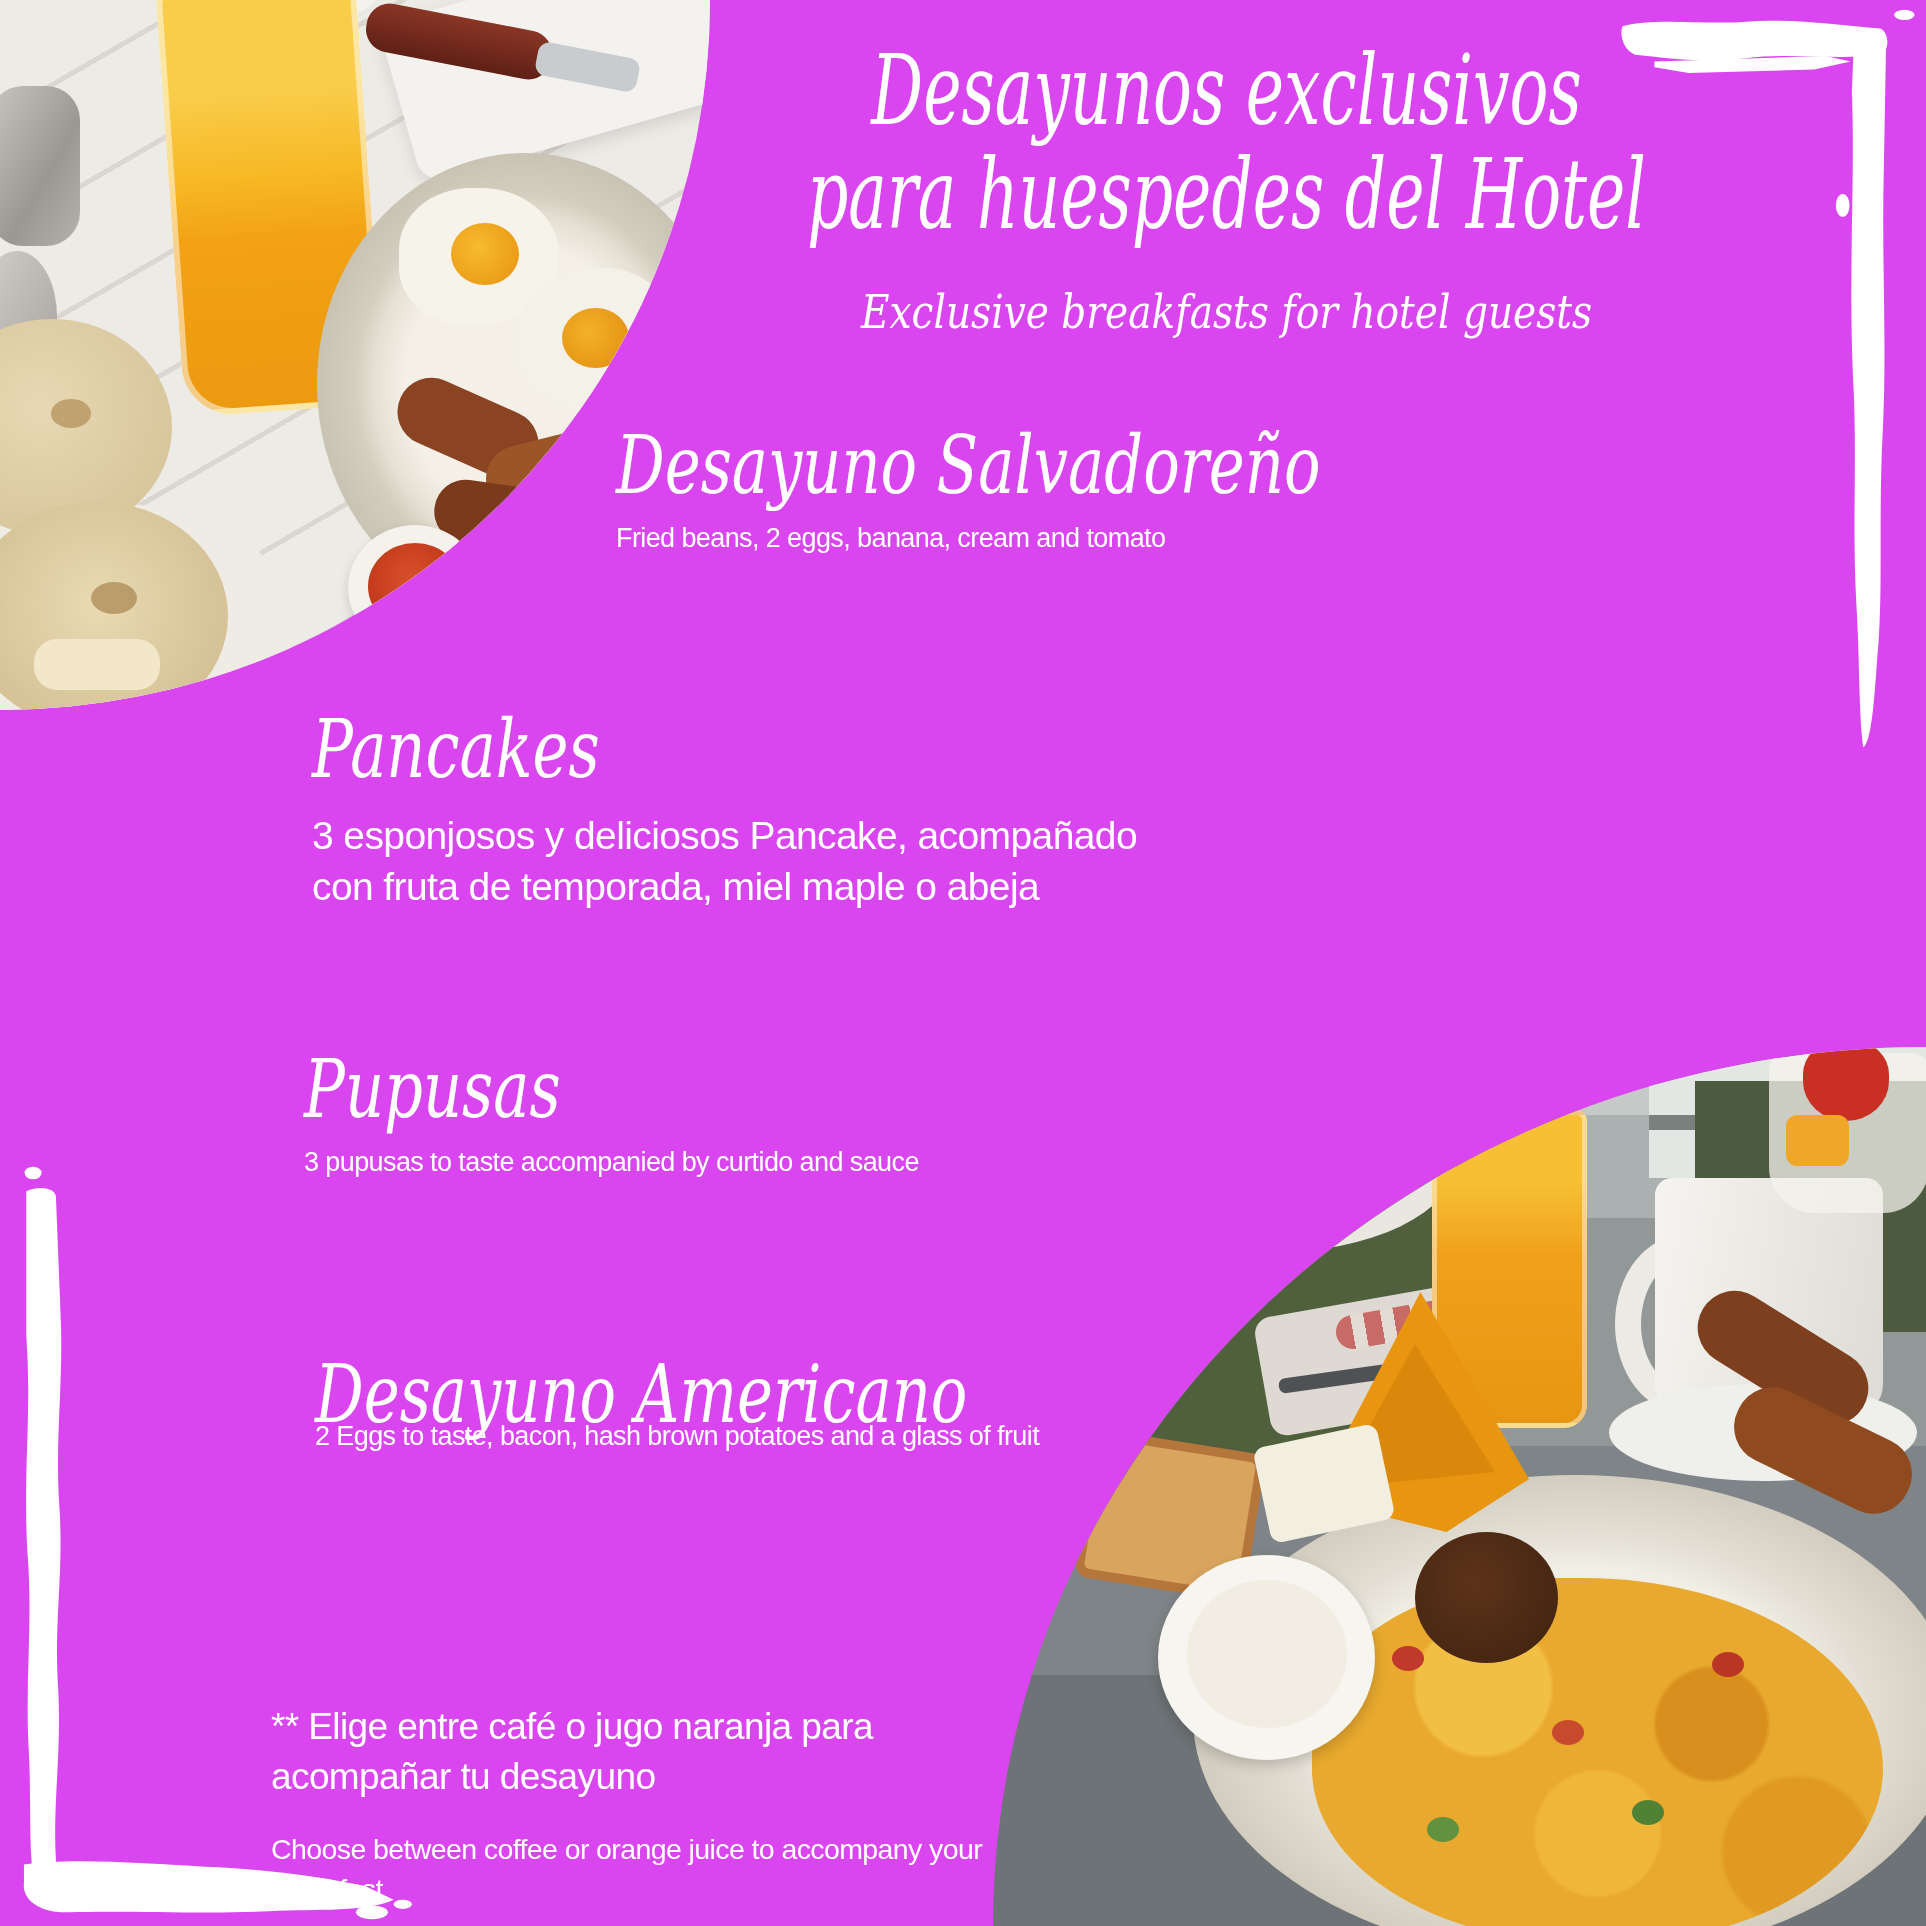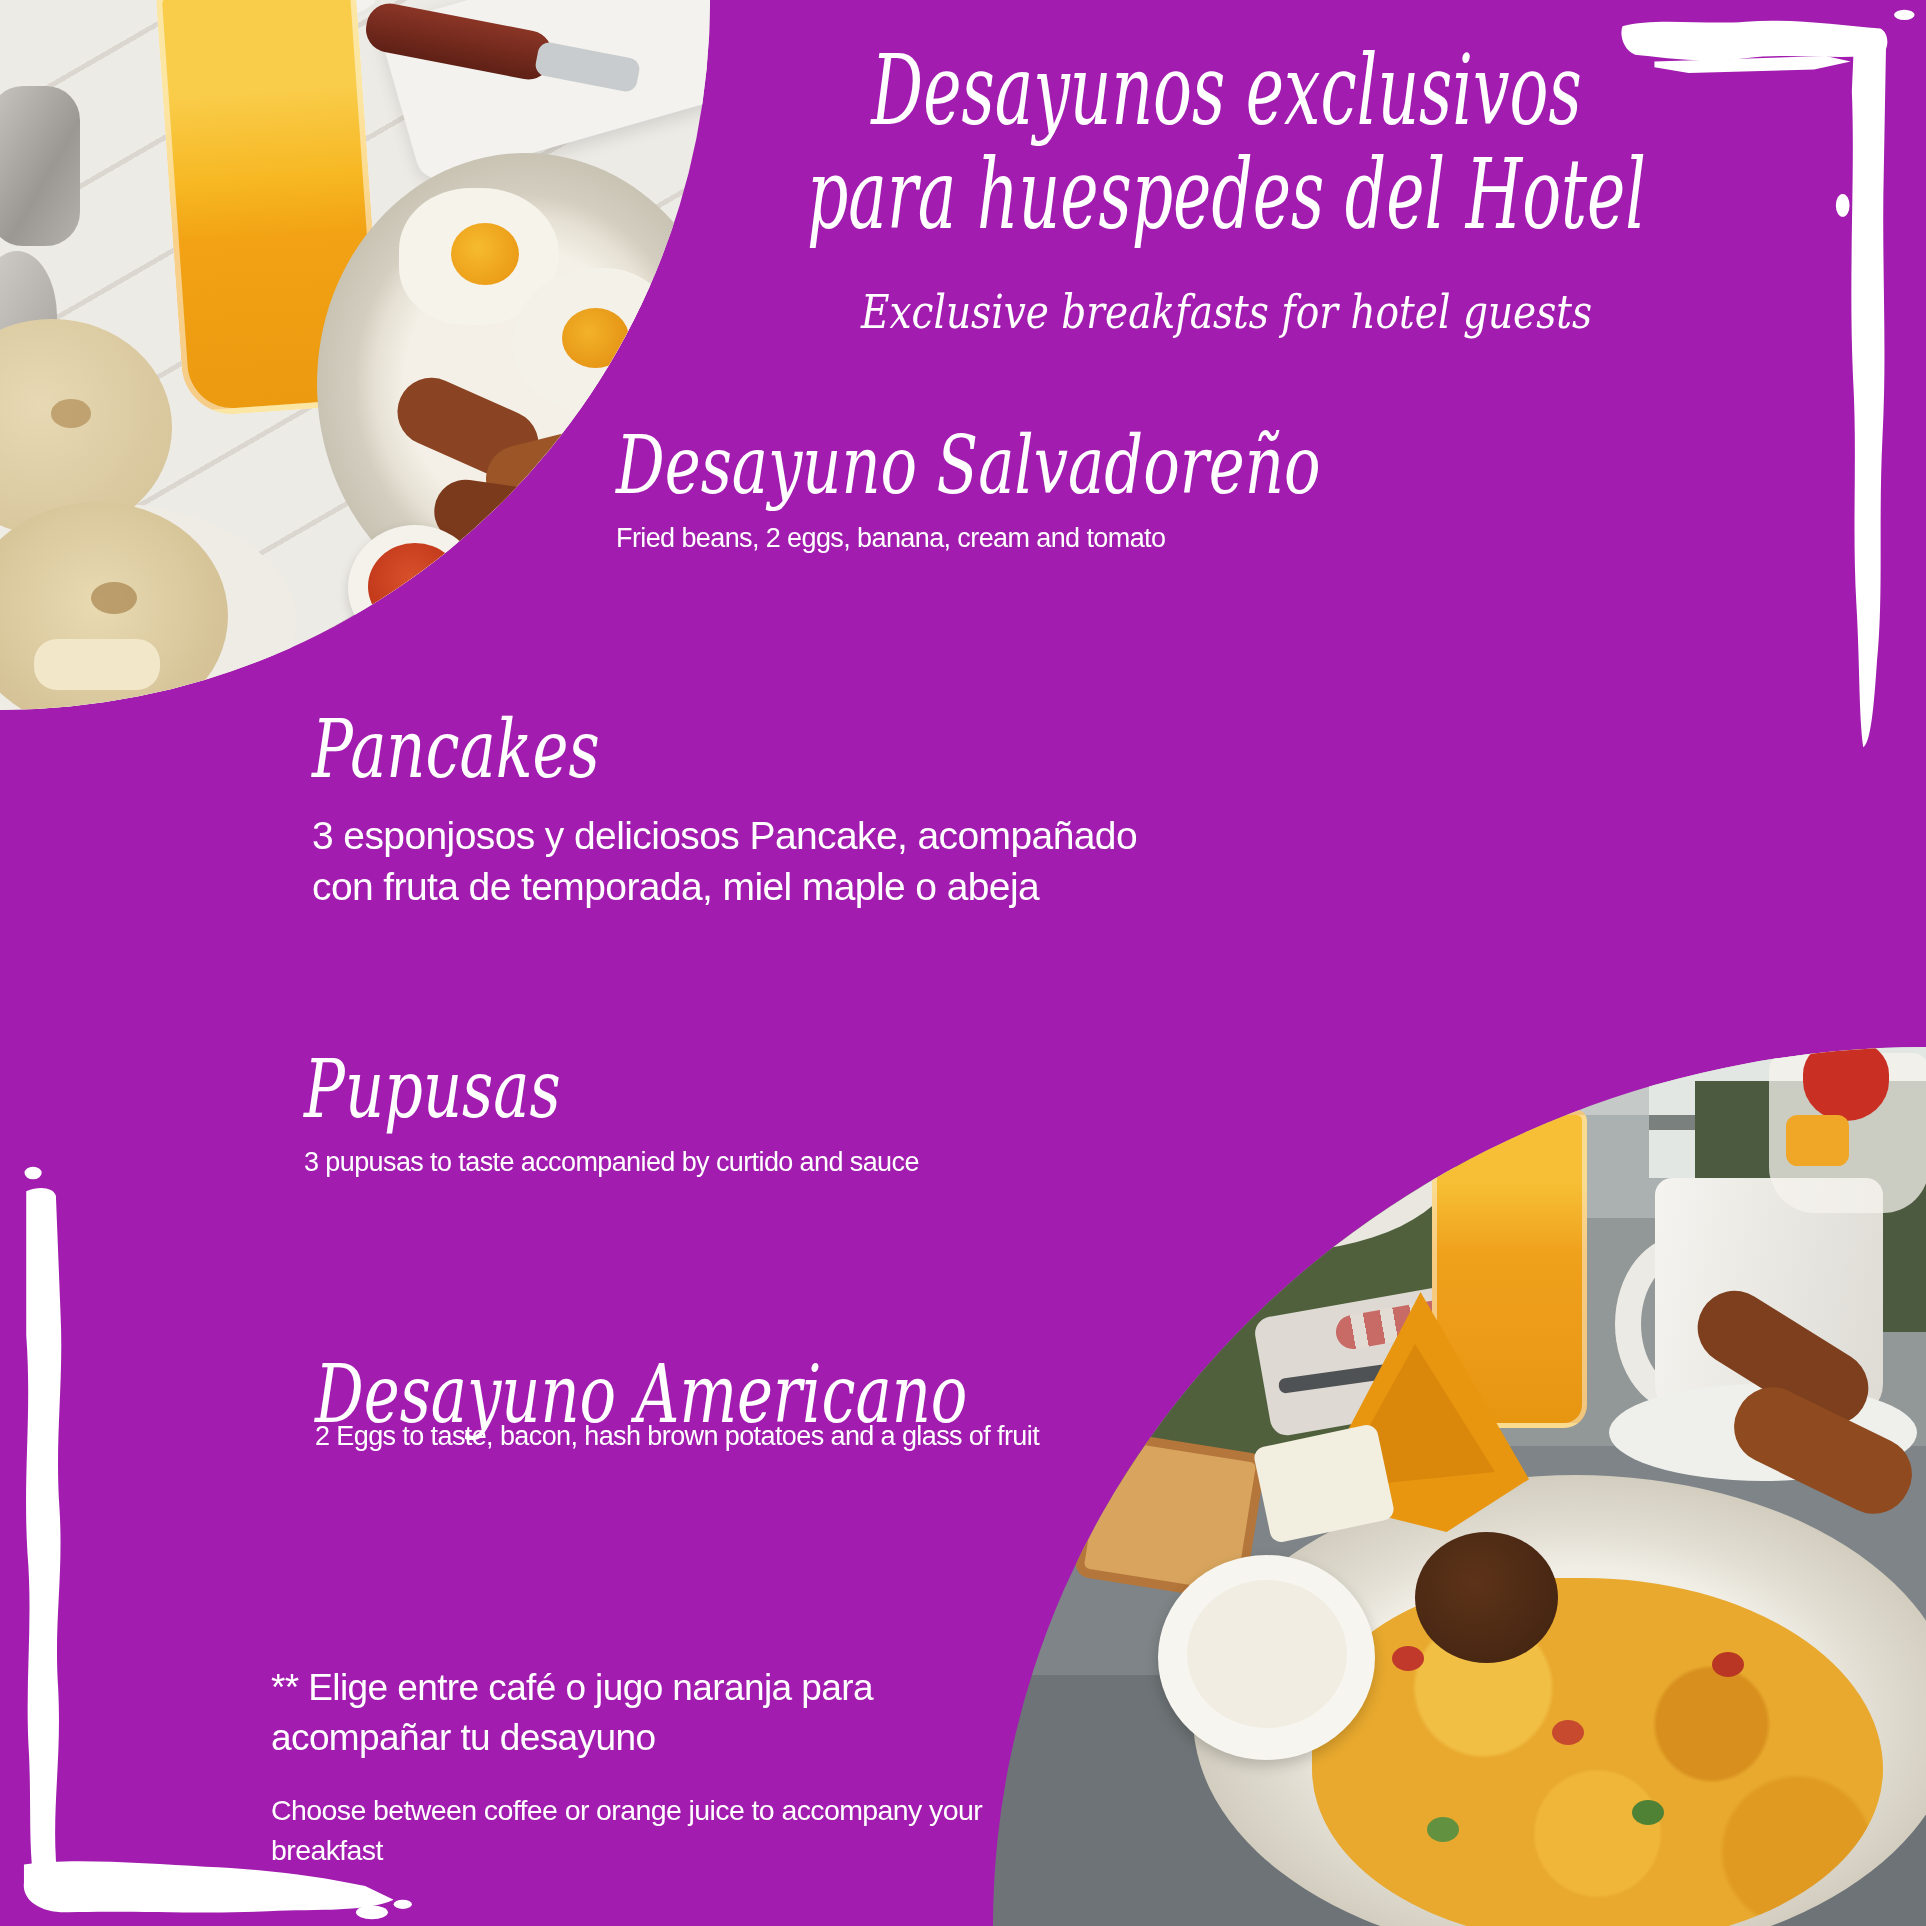--- a/index.html
+++ b/index.html
@@ -1,37 +1,37 @@
 <!DOCTYPE html>
 <html style="font-size:9px"><head>
 <meta charset="utf-8">
 <style>
   html,body{margin:0;padding:0;background:#000;}
-  .canvas{position:relative;width:1926px;height:1926px;background:#a21caf;overflow:hidden;
+  .canvas{position:relative;width:1926px;height:1926px;background:#d946ef;overflow:hidden;
           color:#fff;font-family:"Liberation Sans",sans-serif;}
   .header{position:absolute;left:559px;top:39px;width:1335px;text-align:center;}
   .title-line{font-family:"DejaVu Serif",serif;font-style:italic;font-size:98px;line-height:1.06;
               transform:scaleX(.66);transform-origin:center;white-space:nowrap;}
   .subtitle{margin-top:40px;font-family:"DejaVu Serif",serif;font-style:italic;font-size:46px;
             line-height:1.1;transform:scaleX(.85);transform-origin:center;white-space:nowrap;}
 
   .sec{position:absolute;}
   .sec .h{font-family:"DejaVu Serif",serif;font-style:italic;font-size:81px;line-height:1.15;
           transform:scaleX(.75);transform-origin:left center;white-space:nowrap;}
   .es{margin-top:13.7px;font-size:39px;line-height:1.32;letter-spacing:-0.6px;white-space:pre-line;}
   .en{margin-top:8px;font-size:27px;line-height:1.38;letter-spacing:-0.6px;white-space:pre-line;}
   .s1{left:616px;top:419px;}
   .s2{left:312px;top:703px;}
   .s3{left:304px;top:1043px;}
   .s4{left:315px;top:1348px;}
   .s4 .es{line-height:1.4;}
   .s4 .en{margin-top:-23px;}
 
   .footer{position:absolute;left:271px;top:1663px;}
-  .footer .note-es{font-size:37px;line-height:1.35;letter-spacing:-0.6px;white-space:pre-line;}
+  .footer .note-es{font-size:37px;line-height:1.35;letter-spacing:-0.6px;white-space:pre-line;margin-top:39px;}
   .footer .note-en{margin-top:28.5px;font-size:28.5px;line-height:1.4;letter-spacing:-0.6px;white-space:pre-line;}
 
   
   .photo-tl{position:absolute;left:0;top:0;width:710px;height:710px;
             border-bottom-right-radius:100% 100%;overflow:hidden;
             background-color:#eceae5;
             background-image:repeating-linear-gradient(150deg,#edebe6 0 97px,#dbd7d0 97px 102px);}
   .photo-tl *,.photo-br *{position:absolute;}
   .shaker1{left:-11.4px;top:86px;width:91px;height:160px;border-radius:34px;
            background:linear-gradient(120deg,#c9c6c1,#9b9893 60%,#b5b2ad);}

